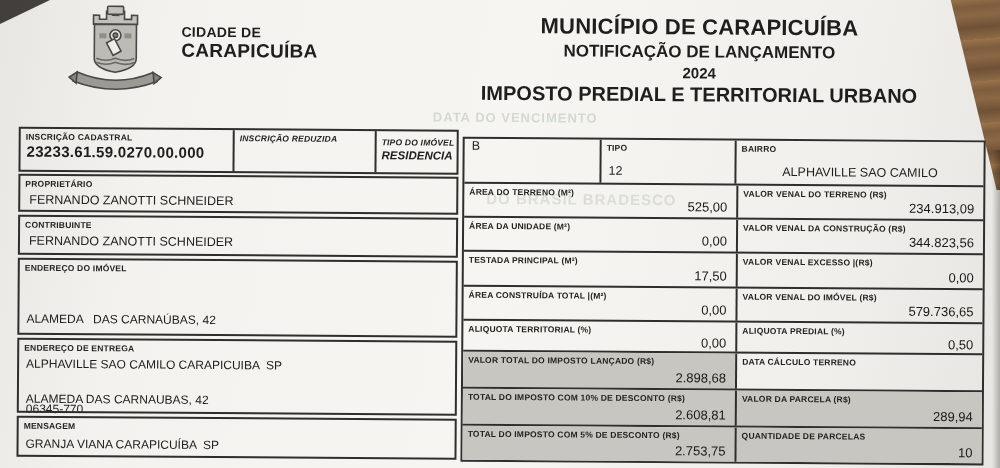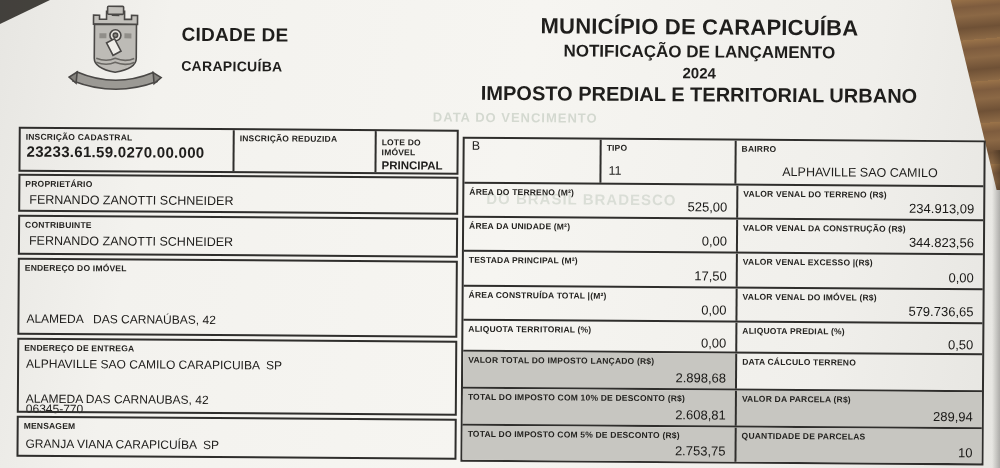--- a/index.html
+++ b/index.html
@@ -26,38 +26,38 @@
   .tilt { position:absolute; inset:0; transform: rotate(0.4deg); transform-origin:500px 240px; }
 
   
   .ghost { position:absolute; font-weight:bold; color:#7f937f; opacity:.28; letter-spacing:1px; z-index:0; }
   .ghost1 { left:432px; top:110px; font-size:13px; }
   .ghost2 { left:486px; top:190px; font-size:15px; opacity:.22; }
 
   
   .logo { position:absolute; left:62px; top:5px; }
   .city-block { position:absolute; left:180px; top:26px; font-weight:bold; }
-  .city-line1 { font-size:19px; letter-spacing:.3px; }
-  .city-line2 { font-size:14px; letter-spacing:.3px; margin-top:12px; }
+  .city-line1 { font-size:14px; letter-spacing:.3px; }
+  .city-line2 { font-size:19px; letter-spacing:.3px; margin-top:0; }
   .main-header { position:absolute; left:440px; top:13px; width:516px; text-align:center; font-weight:bold; z-index:1; }
   .mh-title { font-size:22px; letter-spacing:.2px; }
   .mh-sub { font-size:17px; margin-top:2px; }
   .mh-year { font-size:15px; margin-top:2px; }
   .mh-doc { font-size:20px; margin-top:2px; white-space:nowrap; }
 
   
   .box { position:absolute; border:2px solid #2f2e2c; background:transparent; z-index:1; }
   .lbl { font-size:8.5px; font-weight:bold; color:#242320; letter-spacing:.2px; padding:3px 0 0 5px; line-height:10px; }
   .val-big { font-size:15px; font-weight:bold; padding:1px 0 0 6px; letter-spacing:.3px; }
   .val-name { font-size:12.5px; padding:4px 0 0 9px; color:#22211f; }
   .addr { font-size:12px; line-height:15px; padding-left:7px; margin-top:9px; color:#22211f; white-space:pre; }
 
   .cells { display:flex; height:100%; }
   .cell { height:100%; }
-  .cell + .cell { border-left:2px solid #2f2e2c; }
+  .cell + .cell { border-left:2px solid #2f2e2c;font-style:italic; }
 
   
   .rtable { position:absolute; left:462px; top:137px; width:523px; height:325px; border:2px solid #2f2e2c; display:flex; flex-direction:column; z-index:1; }
   .rrow { display:flex; width:100%; }
   .rrow + .rrow { border-top:2px solid #2f2e2c; }
   .rcell { display:flex; flex-direction:column; justify-content:space-between; }
   .rcell + .rcell { border-left:2px solid #2f2e2c; }
   .rcell .num { font-size:13px; color:#1b1a18; text-align:right; padding:0 9px 3px 0; }
   .gray { background:#c7c6c1; }
   .w-quadra { width:135px; } .w-lote { width:135px; } .w-bairro { flex:1; }
@@ -115,22 +115,22 @@
     <div class="box" style="left:18px; top:130px; width:440px; height:45px;">
       <div class="cells">
         <div class="cell" style="width:212px;">
           <div class="lbl">INSCRIÇÃO CADASTRAL</div>
           <div class="val-big">23233.61.59.0270.00.000</div>
         </div>
         <div class="cell" style="width:142px;">
           <div class="lbl">INSCRIÇÃO REDUZIDA</div>
         </div>
         <div class="cell" style="flex:1;">
-          <div class="lbl" style="padding-top:6px;">LOTE DO IMÓVEL</div>
-          <div style="font-size:11.5px; font-weight:bold; padding:2px 0 0 5px;">PRINCIPAL</div>
+          <div class="lbl" style="padding-top:6px;">TIPO DO IMÓVEL</div>
+          <div style="font-size:11.5px; font-weight:bold; padding:2px 0 0 5px;">RESIDENCIA</div>
         </div>
       </div>
     </div>
 
     <div class="box" style="left:18px; top:177px; width:440px; height:38px;">
       <div class="lbl">PROPRIETÁRIO</div>
       <div class="val-name">FERNANDO ZANOTTI SCHNEIDER</div>
     </div>
 
     <div class="box" style="left:18px; top:218px; width:440px; height:40px;">
@@ -162,21 +162,21 @@
     </div>
 
     <div class="rtable">
 
       <div class="rrow" style="height:44px;">
         <div class="rcell w-quadra">
           <div class="ql-val">B</div>
         </div>
         <div class="rcell w-lote">
           <div class="lbl">TIPO</div>
-          <div class="ql-val">11</div>
+          <div class="ql-val">12</div>
         </div>
         <div class="rcell w-bairro">
           <div class="lbl">BAIRRO</div>
           <div class="bairro-val">ALPHAVILLE SAO CAMILO</div>
         </div>
       </div>
 
       <div class="rrow" style="height:34px;">
         <div class="rcell w-left">
           <div class="lbl">ÁREA DO TERRENO (M²)</div>

